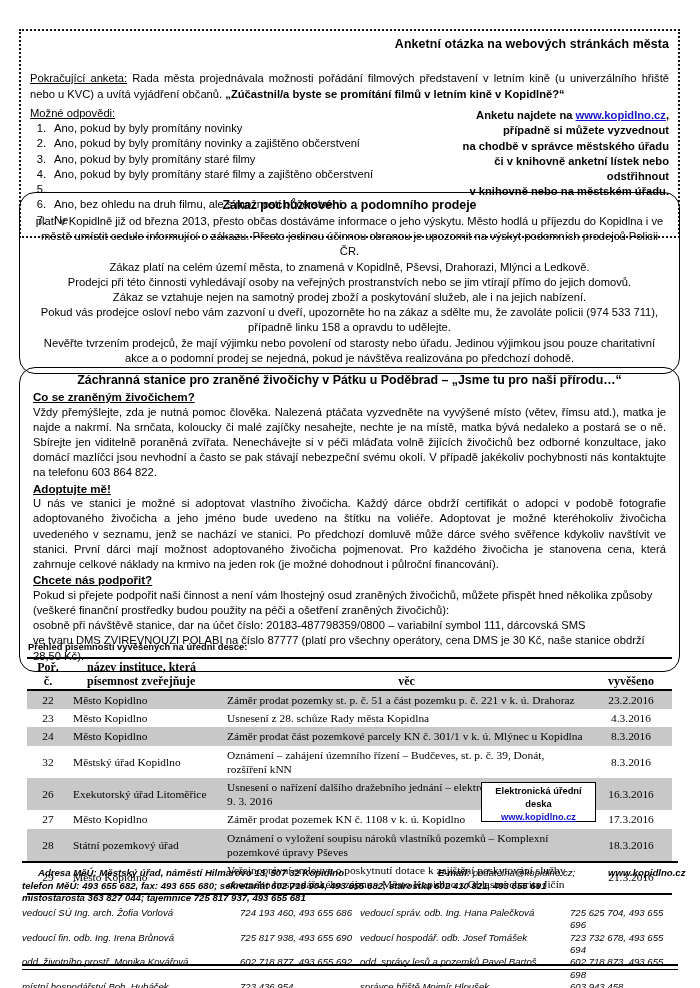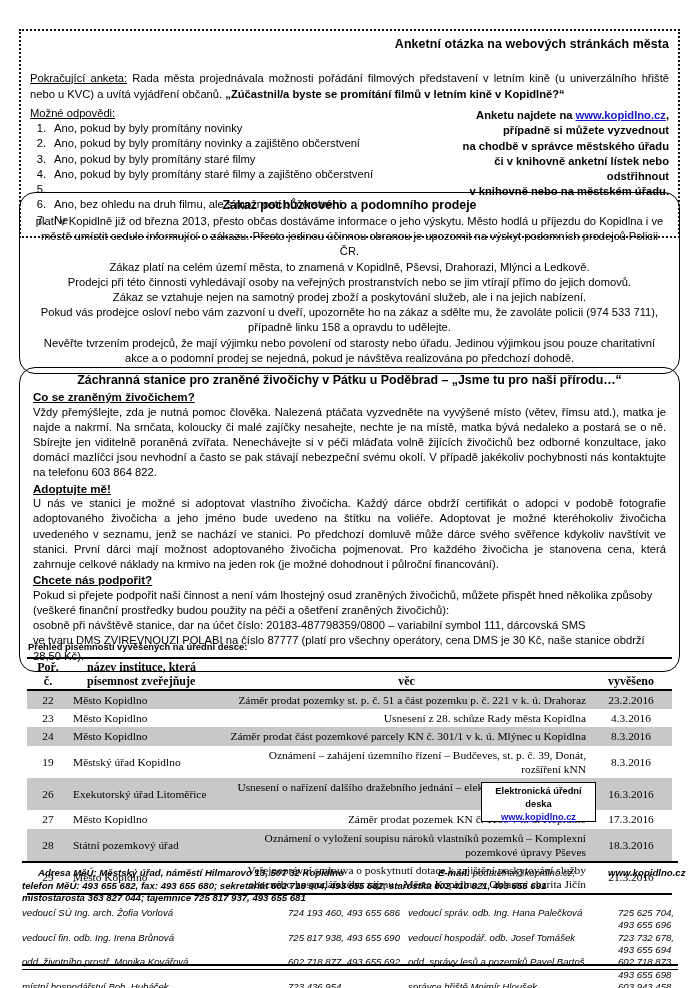--- a/index.html
+++ b/index.html
@@ -170,21 +170,21 @@
     line-height: 14.2px;
   }
   .notice-table tbody tr.shaded {
     background: #c8c8c8;
   }
   .notice-table tbody tr:last-child {
     border-bottom: 2.4px solid #000;
   }
   .col-no   { width: 34px;  text-align: center; }
   .col-inst { width: 132px; text-align: left; }
-  .col-sub  { text-align: right; }
+  .col-sub  { text-align: left; }
   .col-date { width: 74px;  text-align: center; }
   th.col-no, th.col-inst { text-align: center; }
   th.col-inst { text-align: left; padding-left: 18px; }
   th.col-sub, th.col-date { vertical-align: bottom; }
 
   
   .edesk-overlay {
     position: absolute;
     left: 481px;
     top: 782px;
@@ -230,21 +230,21 @@
   }
   .contacts {
     margin-top: 2px;
   }
   .contact-row {
     display: flex;
     line-height: 12.4px;
     font-size: 9.6px;
   }
   .c-name  { flex: 0 0 218px; }
-  .c-phone { flex: 0 0 120px; margin-left: 48px; }
+  .c-phone { flex: 0 0 120px; }
   .c-name2 { flex: 0 0 210px; }
   .c-phone2{ flex: 1 1 auto; }
   .footer-rule {
     position: absolute;
     left: 22px;
     top: 964px;
     width: 656px;
     border-top: 2.6px solid #000;
   }
   .footer-rule2 {
@@ -360,21 +360,21 @@
         <td class="col-sub">Usnesení z 28. schůze Rady města Kopidlna</td>
         <td class="col-date">4.3.2016</td>
       </tr>
       <tr class="shaded">
         <td class="col-no">24</td>
         <td class="col-inst">Město Kopidlno</td>
         <td class="col-sub">Záměr prodat část pozemkové parcely KN č. 301/1 v k. ú. Mlýnec u Kopidlna</td>
         <td class="col-date">8.3.2016</td>
       </tr>
       <tr>
-        <td class="col-no">19</td>
+        <td class="col-no">32</td>
         <td class="col-inst">Městský úřad Kopidlno</td>
         <td class="col-sub">Oznámení – zahájení územního řízení – Budčeves, st. p. č. 39, Donát, rozšíření kNN</td>
         <td class="col-date">8.3.2016</td>
       </tr>
       <tr class="shaded">
         <td class="col-no">26</td>
         <td class="col-inst">Exekutorský úřad Litoměřice</td>
         <td class="col-sub">Usnesení o nařízení dalšího dražebního jednání – elektronická dražba ze dne 9. 3. 2016</td>
         <td class="col-date">16.3.2016</td>
       </tr>

